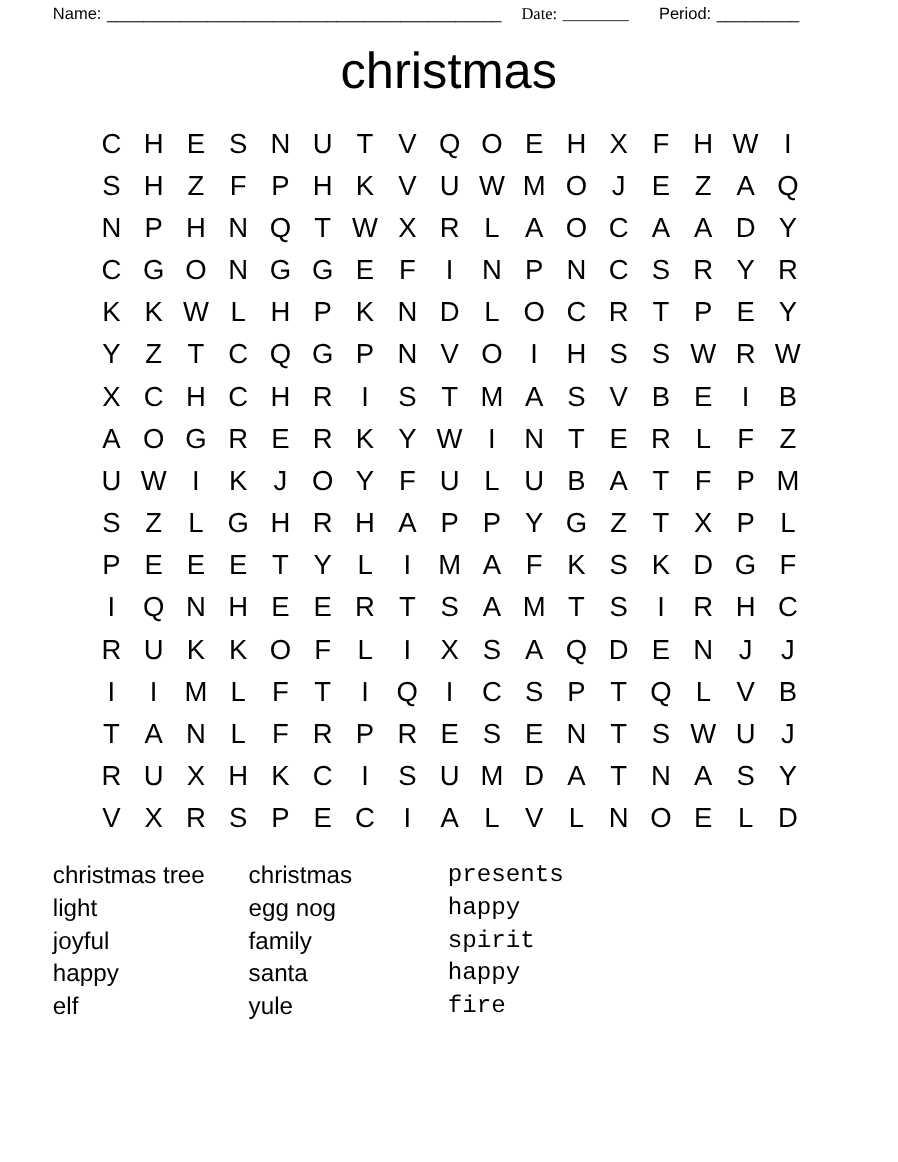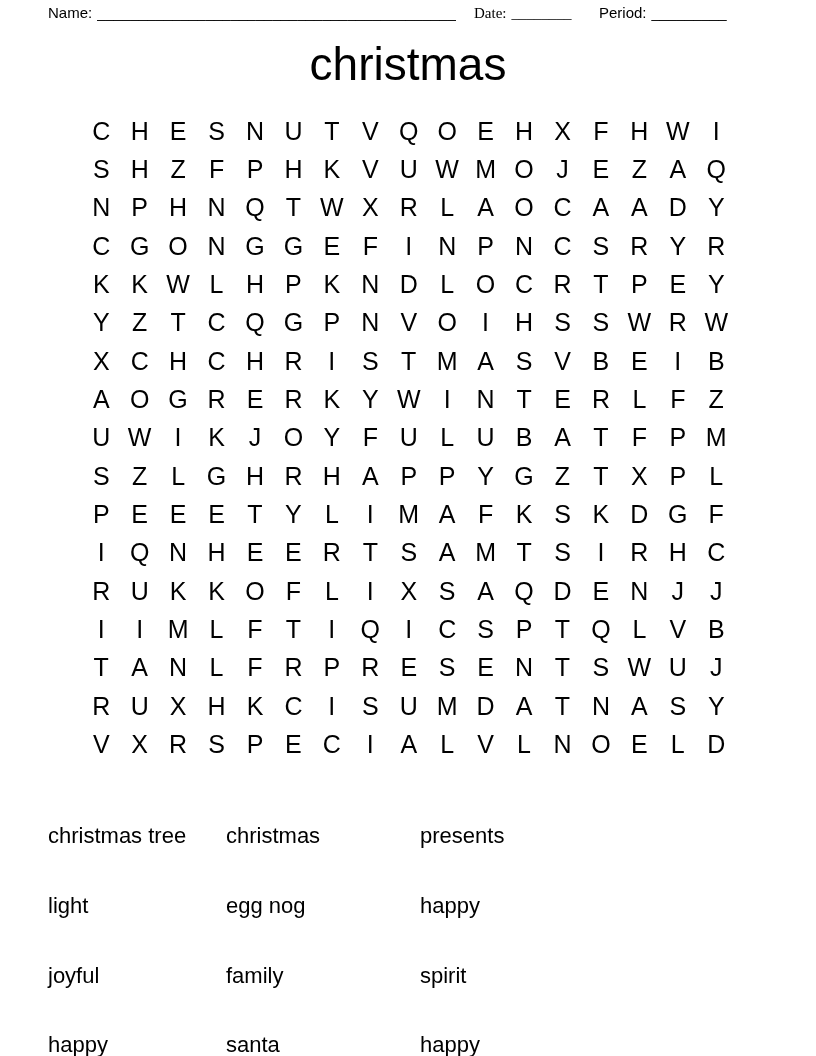--- a/index.html
+++ b/index.html
@@ -35,24 +35,24 @@
     grid-template-columns: repeat(17, 38.45px);
     grid-auto-rows: 38.35px;
   }
   .cell {
     display: flex; align-items: center; justify-content: center;
     font-size: 25px; line-height: 1;
   }
 
   
   .wcol { position: absolute; top: 781px; }
-  .wcol .word { font-size: 22px; line-height: 29.8px; white-space: nowrap; margin-top: 40px; }
+  .wcol .word { font-size: 22px; line-height: 29.8px; white-space: nowrap; }
   #wcol-1 { left: 48px; }
   #wcol-2 { left: 226px; }
-  #wcol-3 { left: 420px; }
+  #wcol-3 { left: 407px; font-family: Liberation Mono, monospace; }
   #wcol-4 { left: 586px; }
 </style>
 </head>
 <body>
 
 <div class="page">
 
   <div class="hdr" id="hdr-name">
     <span>Name:</span><span class="line">___________________________________________</span>
   </div>
@@ -355,20 +355,21 @@
       <span class="cell">E</span>
       <span class="cell">L</span>
       <span class="cell">D</span>
     </div>
 
   <div class="wcol" id="wcol-1">
       <div class="word">christmas tree</div>
       <div class="word">light</div>
       <div class="word">joyful</div>
       <div class="word">happy</div>
+      <div class="word">elf</div>
     </div>
   <div class="wcol" id="wcol-2">
       <div class="word">christmas</div>
       <div class="word">egg nog</div>
       <div class="word">family</div>
       <div class="word">santa</div>
       <div class="word">yule</div>
     </div>
   <div class="wcol" id="wcol-3">
       <div class="word">presents</div>

